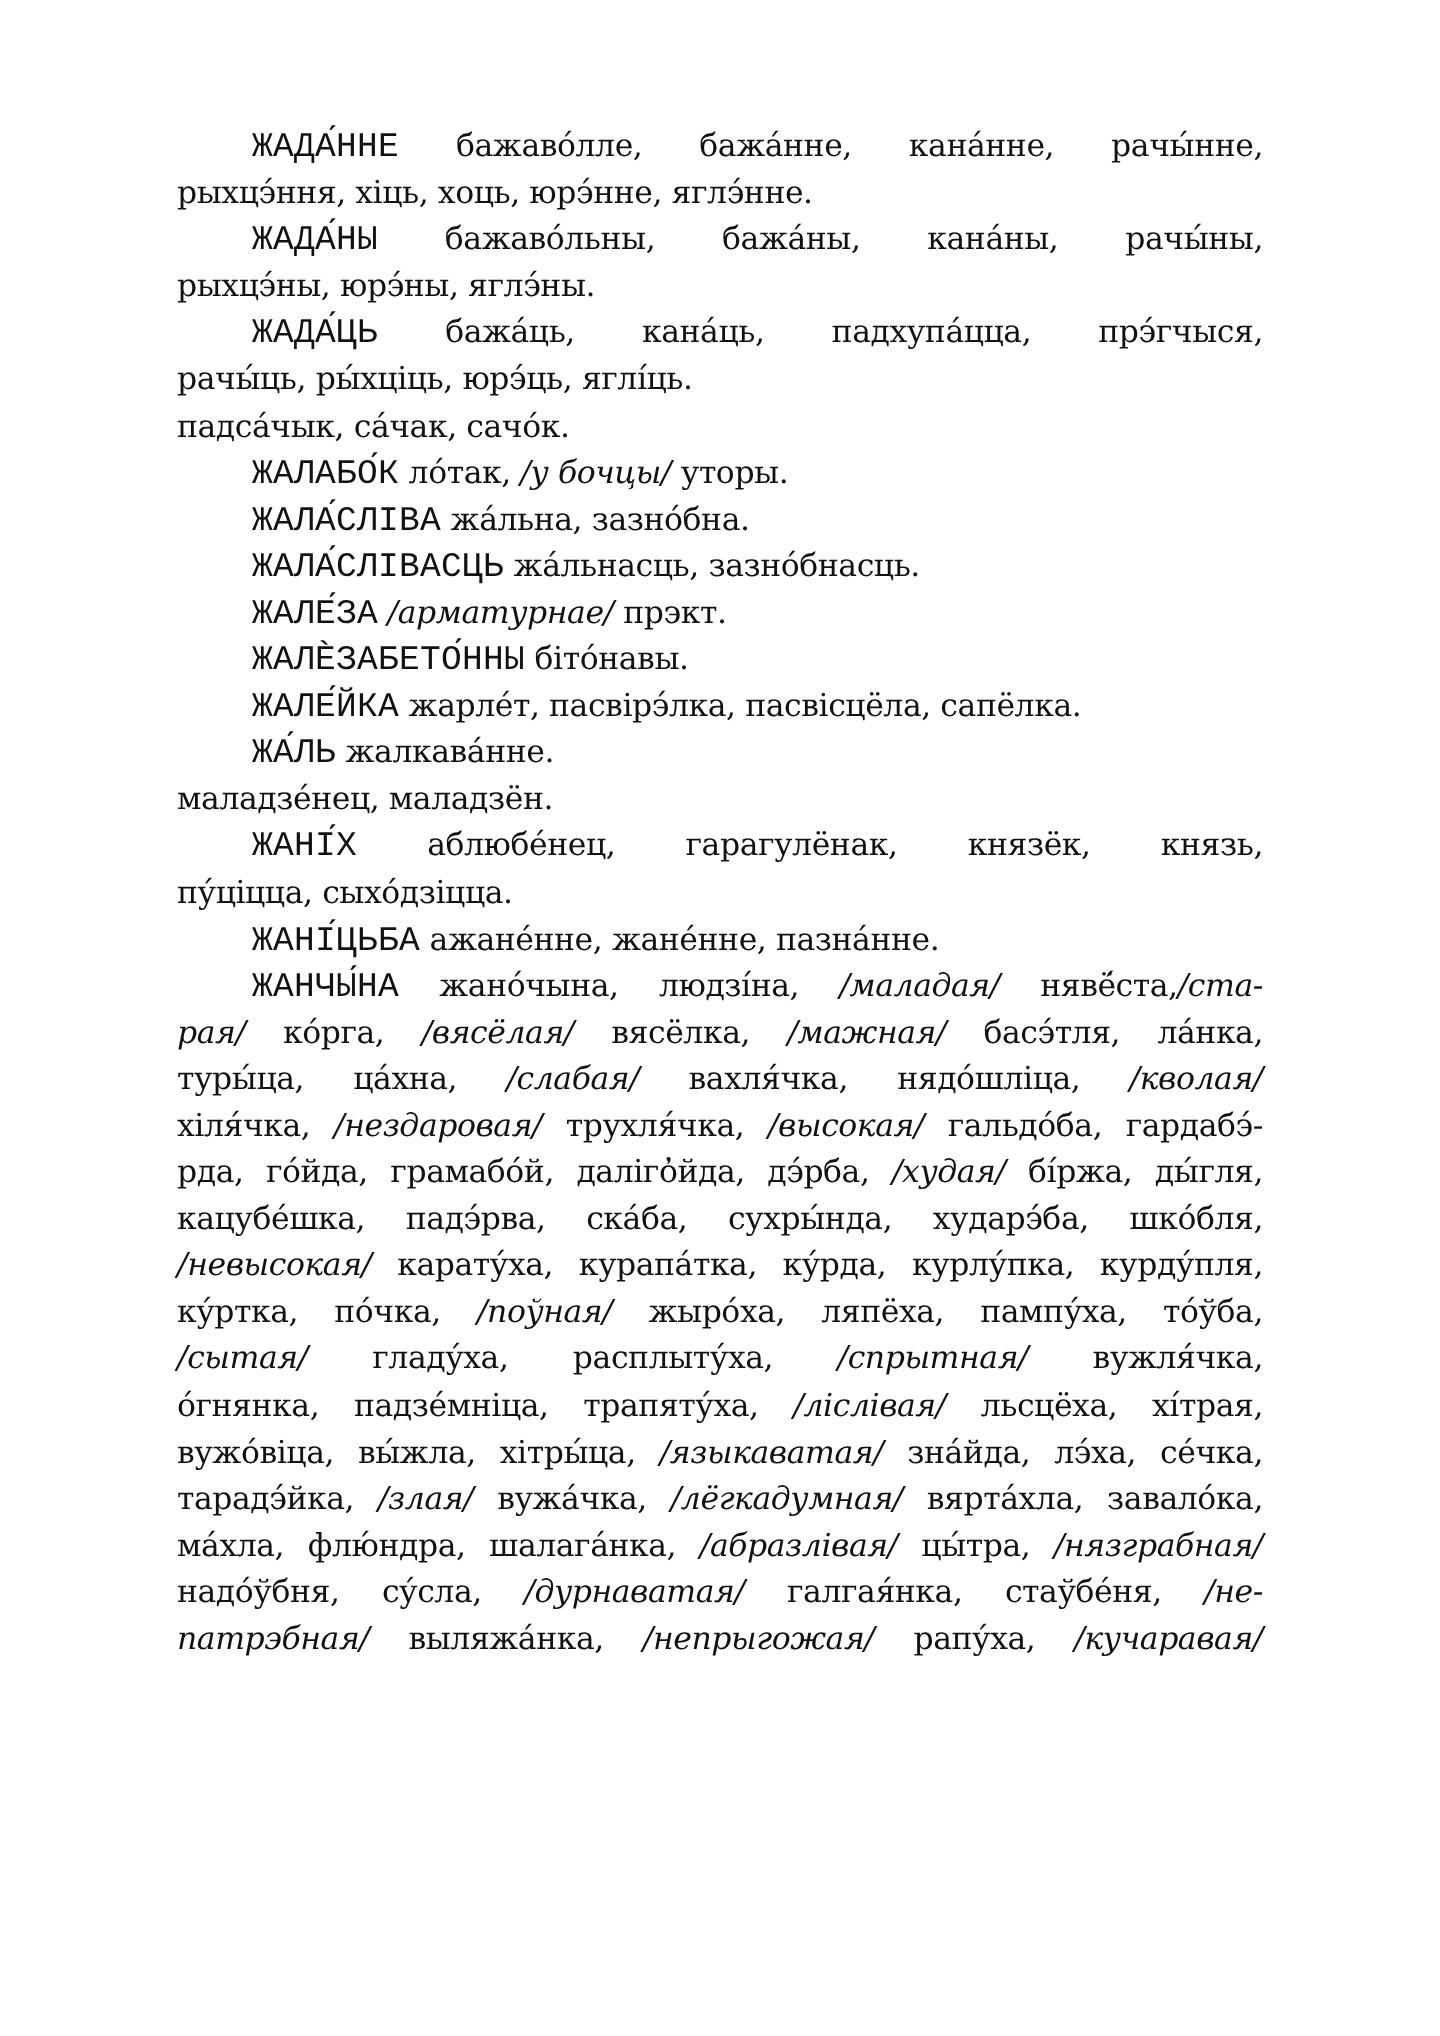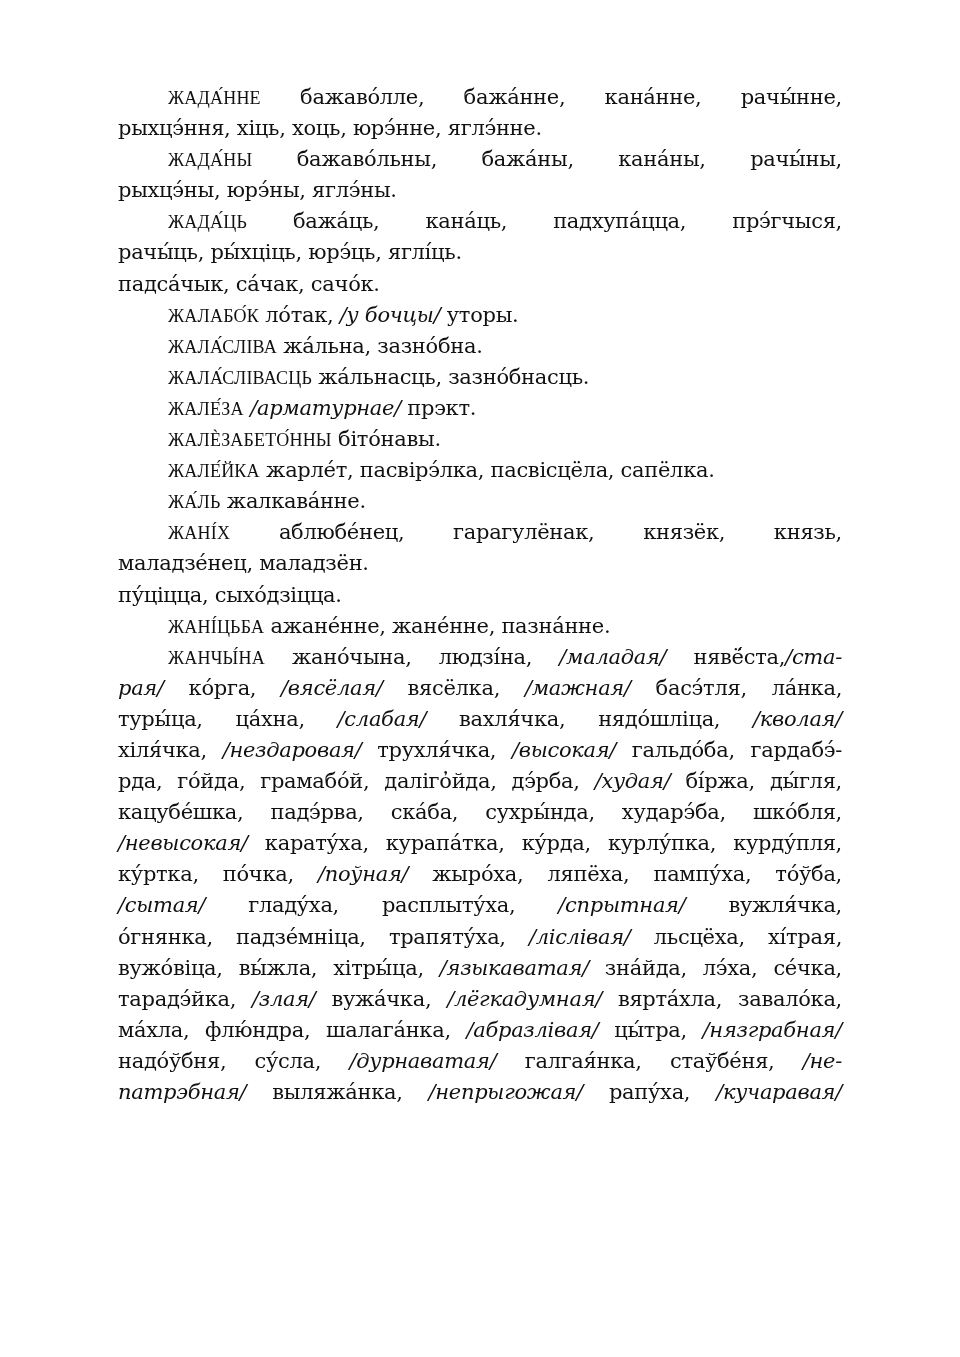--- a/index.html
+++ b/index.html
@@ -24,22 +24,22 @@
   .line {
     height: 31.1px;
     line-height: 31px;
     font-size: 21px;
     white-space: nowrap;
     letter-spacing: -0.3px;
   }
   .line.indent { padding-left: 50px; }
   .line.just { text-align: justify; text-align-last: justify; }
   .hw {
-    font-family: Liberation Serif, serif;
-    font-size: 18px;
+    font-family: Liberation Mono, monospace;
+    font-size: 23px;
     letter-spacing: 0.2px;
   }
   .it { font-style: italic; text-align: right; }
 </style>
 </head>
 <body>
 
 <div class="page" id="page">
     <div class="line indent just"><span class="hw">ЖАДА́ННЕ</span><span> бажаво́лле, бажа́нне, кана́нне, рачы́нне,</span></div>
     <div class="line"><span>рыхцэ́ння, хіць, хоць, юрэ́нне, яглэ́нне.</span></div>
@@ -48,22 +48,22 @@
     <div class="line indent just"><span class="hw">ЖАДА́ЦЬ</span><span> бажа́ць, кана́ць, падхупа́цца, прэ́гчыся,</span></div>
     <div class="line"><span>рачы́ць, ры́хціць, юрэ́ць, яглі́ць.</span></div>
     <div class="line"><span>падса́чык, са́чак, сачо́к.</span></div>
     <div class="line indent"><span class="hw">ЖАЛАБО́К</span><span> ло́так, </span><span class="it">/у бочцы/</span><span> уторы.</span></div>
     <div class="line indent"><span class="hw">ЖАЛА́СЛІВА</span><span> жа́льна, зазно́бна.</span></div>
     <div class="line indent"><span class="hw">ЖАЛА́СЛІВАСЦЬ</span><span> жа́льнасць, зазно́бнасць.</span></div>
     <div class="line indent"><span class="hw">ЖАЛЕ́ЗА</span><span> </span><span class="it">/арматурнае/</span><span> прэкт.</span></div>
     <div class="line indent"><span class="hw">ЖАЛЀЗАБЕТО́ННЫ</span><span> біто́навы.</span></div>
     <div class="line indent"><span class="hw">ЖАЛЕ́ЙКА</span><span> жарле́т, пасвірэ́лка, пасвісцёла, сапёлка.</span></div>
     <div class="line indent"><span class="hw">ЖА́ЛЬ</span><span> жалкава́нне.</span></div>
+    <div class="line"><span>маладзе́нец, маладзён.</span></div>
     <div class="line indent just"><span class="hw">ЖАНІ́Х</span><span> аблюбе́нец, гарагулёнак, князёк, князь,</span></div>
-    <div class="line"><span>маладзе́нец, маладзён.</span></div>
     <div class="line"><span>пу́ціцца, сыхо́дзіцца.</span></div>
     <div class="line indent"><span class="hw">ЖАНІ́ЦЬБА</span><span> ажане́нне, жане́нне, пазна́нне.</span></div>
     <div class="line indent just"><span class="hw">ЖАНЧЫ́НА</span><span> жано́чына, людзі́на, </span><span class="it">/маладая/</span><span> нявё́ста,</span><span class="it">/ста-</span></div>
     <div class="line just"><span class="it">рая/</span><span> ко́рга, </span><span class="it">/вясёлая/</span><span> вясёлка, </span><span class="it">/мажная/</span><span> басэ́тля, ла́нка,</span></div>
     <div class="line just"><span>туры́ца, ца́хна, </span><span class="it">/слабая/</span><span> вахля́чка, нядо́шліца, </span><span class="it">/кволая/</span></div>
     <div class="line just"><span>хіля́чка, </span><span class="it">/нездаровая/</span><span> трухля́чка, </span><span class="it">/высокая/</span><span> гальдо́ба, гардабэ́-</span></div>
     <div class="line just"><span>рда, го́йда, грамабо́й, далігo̓йда, дэ́рба, </span><span class="it">/худая/</span><span> бі́ржа, ды́гля,</span></div>
     <div class="line just"><span>кацубе́шка, падэ́рва, ска́ба, сухры́нда, хударэ́ба, шко́бля,</span></div>
     <div class="line just"><span class="it">/невысокая/</span><span> карату́ха, курапа́тка, ку́рда, курлу́пка, курду́пля,</span></div>
     <div class="line just"><span>ку́ртка, по́чка, </span><span class="it">/поўная/</span><span> жыро́ха, ляпёха, пампу́ха, то́ўба,</span></div>

